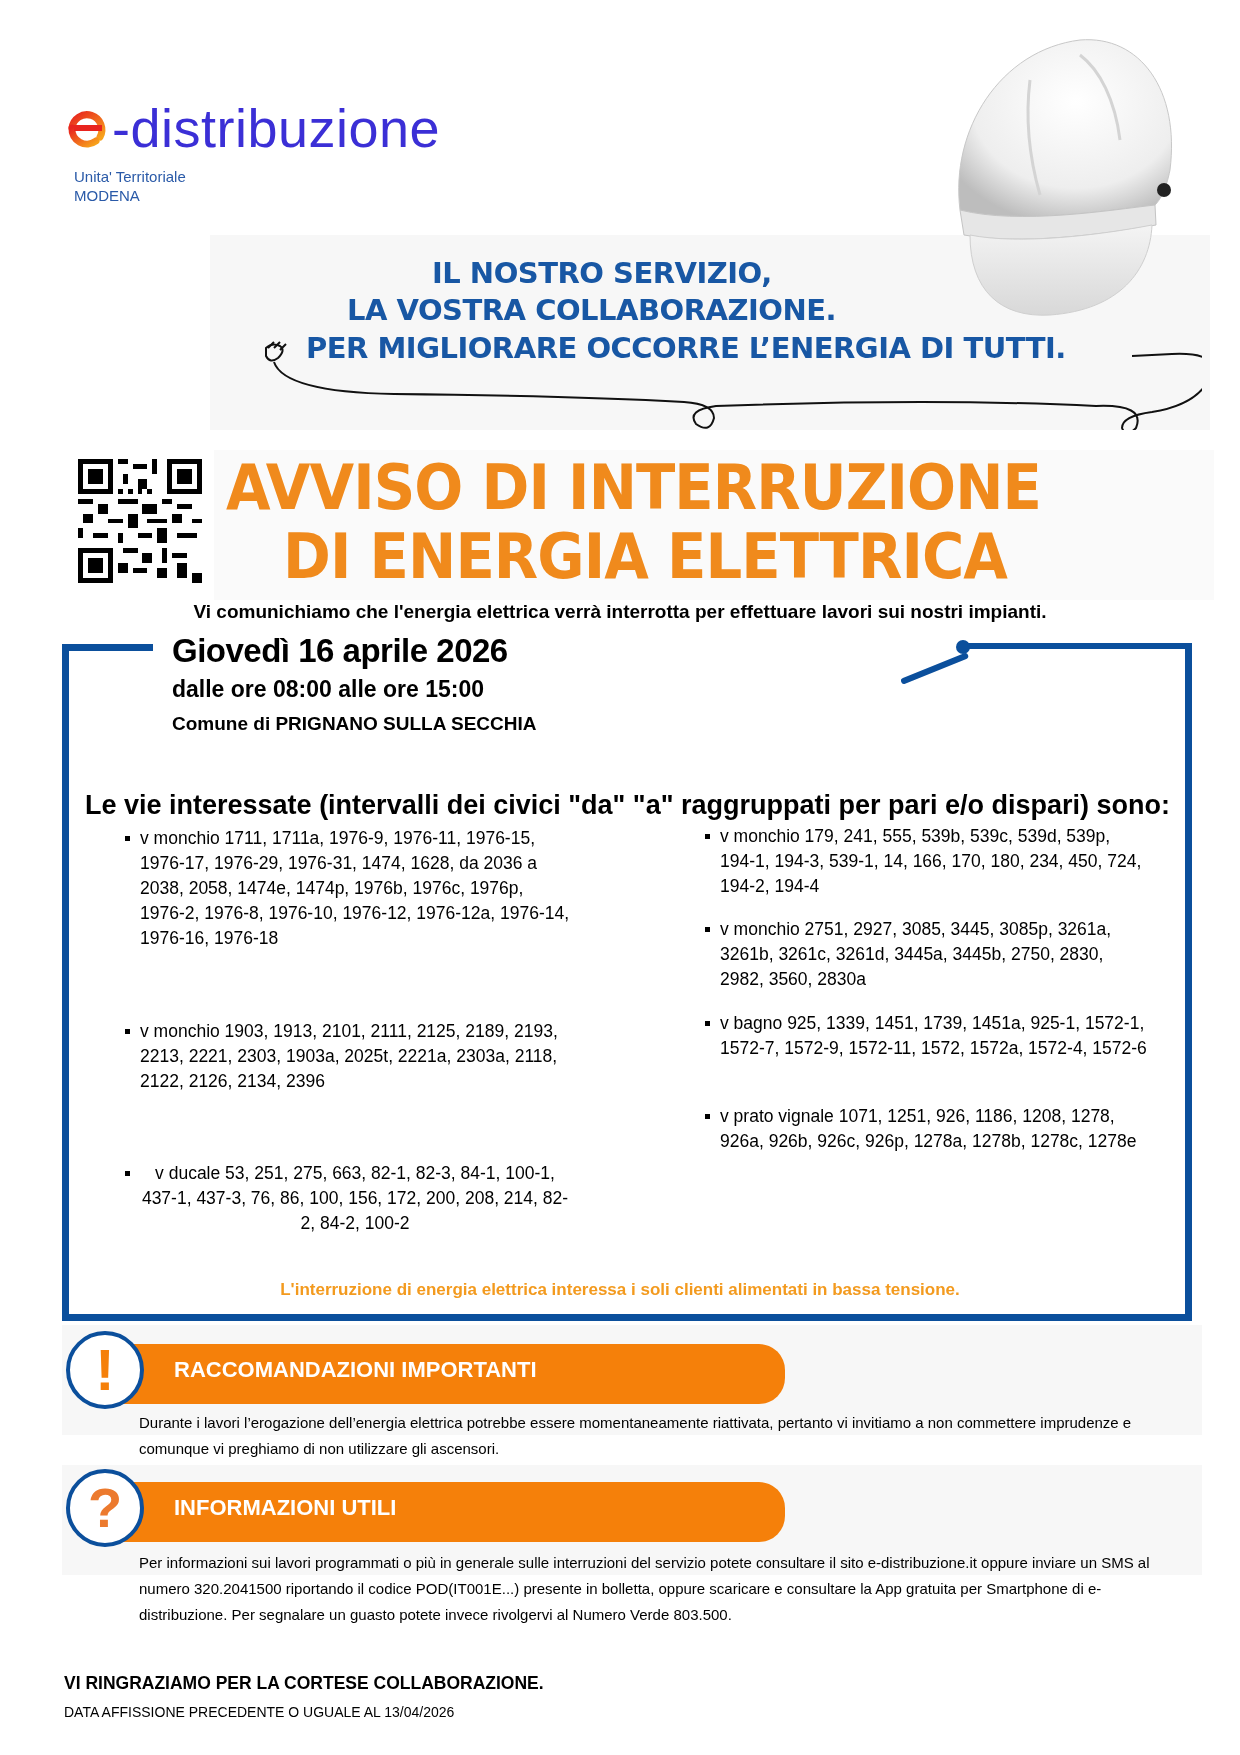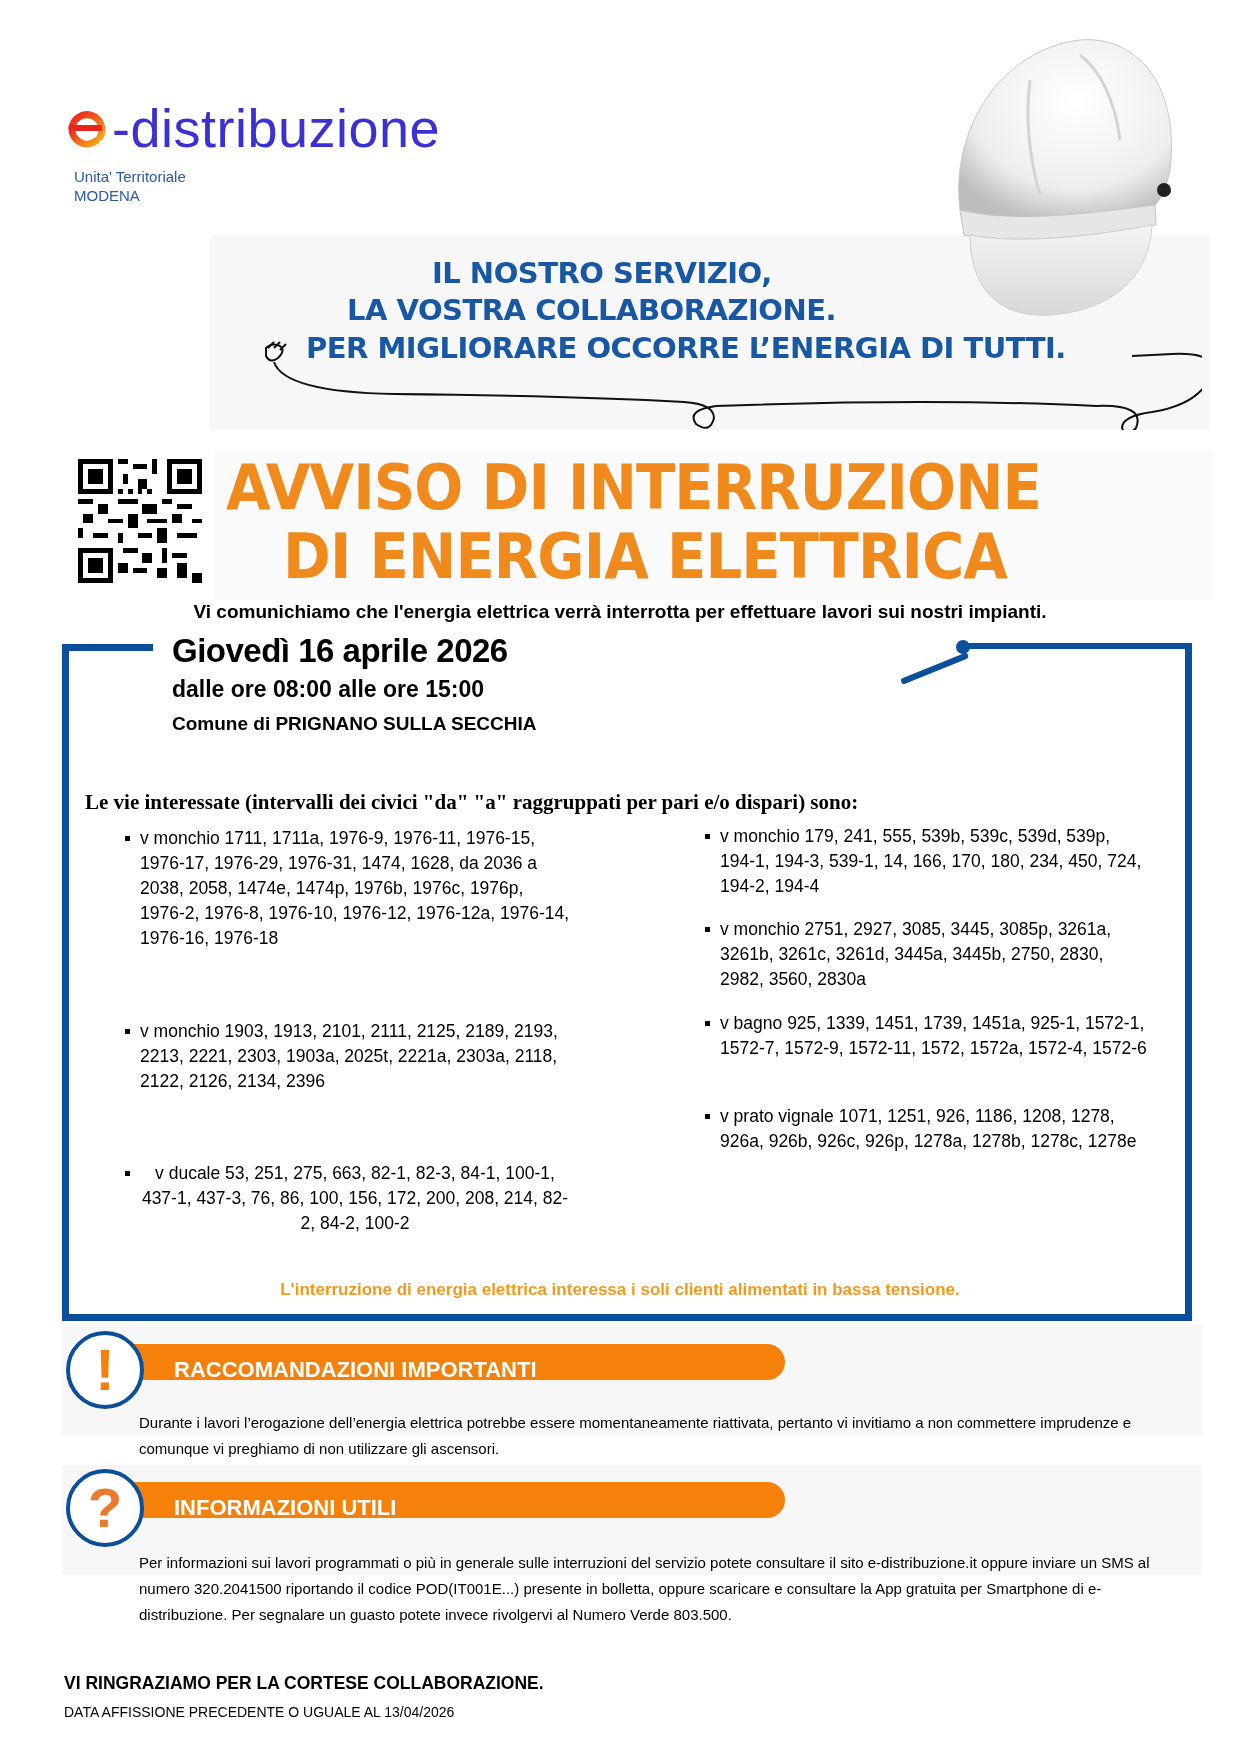--- a/index.html
+++ b/index.html
@@ -43,33 +43,33 @@
   .frame-top-right { left: 963px; top: 643px; width: 228px; height: 6px; background: #0b4f9c; }
   .frame-right { left: 1185px; top: 643px; width: 7px; height: 678px; background: #0b4f9c; }
   .frame-bottom { left: 62px; top: 1314px; width: 1130px; height: 7px; background: #0b4f9c; }
   .switch-lever { left: 896px; top: 652px; width: 72px; height: 6px; background: #0b4f9c; transform: rotate(-22deg); transform-origin: right center; border-radius: 3px; }
   .switch-dot { left: 956px; top: 640px; width: 14px; height: 14px; border-radius: 50%; background: #0b4f9c; }
 
   .date { left: 172px; top: 632px; font-size: 33px; font-weight: bold; letter-spacing: -0.5px; }
   .hours { left: 172px; top: 676px; font-size: 23px; font-weight: bold; }
   .comune { left: 172px; top: 713px; font-size: 19px; font-weight: bold; }
 
-  .vie-title { left: 85px; top: 790px; font-size: 21px; font-weight: bold; font-family: Liberation Serif, serif; }
+  .vie-title { left: 85px; top: 790px; font-size: 27px; font-weight: bold; }
 
   .col { width: 430px; font-size: 17.5px; line-height: 25px; }
   .col-left { left: 125px; }
   .col-right { left: 705px; }
   .item { position: absolute; padding-left: 15px; }
   .bullet { position: absolute; left: 0; top: 10px; width: 5px; height: 5px; background: #000; }
 
   .bassa { left: 0; width: 1240px; top: 1280px; text-align: center; font-size: 17px; font-weight: bold; color: #f39a1e; }
 
   
   .sec-bg { left: 62px; width: 1140px; height: 110px; background: #f7f7f7; }
-  .pill { left: 105px; width: 680px; height: 36px; background: #f5800a; border-radius: 0 26px 26px 0; }
+  .pill { left: 105px; width: 680px; height: 60px; background: #f5800a; border-radius: 0 26px 26px 0; }
   .pill-label { font-size: 22px; font-weight: bold; color: #fff; }
   .circle { left: 66px; width: 70px; height: 70px; border: 4px solid #0b4f9c; border-radius: 50%; background: #fff; }
   .circle-glyph { position: absolute; left: 0; right: 0; top: 0; text-align: center; color: #f5800a; font-weight: bold; }
   .sec-text { left: 139px; width: 1020px; font-size: 15px; line-height: 26px; }
 
   .thanks { left: 64px; top: 1673px; font-size: 17.5px; font-weight: bold; }
   .affix { left: 64px; top: 1704px; font-size: 14px; }
 </style>
 </head>
 <body>

